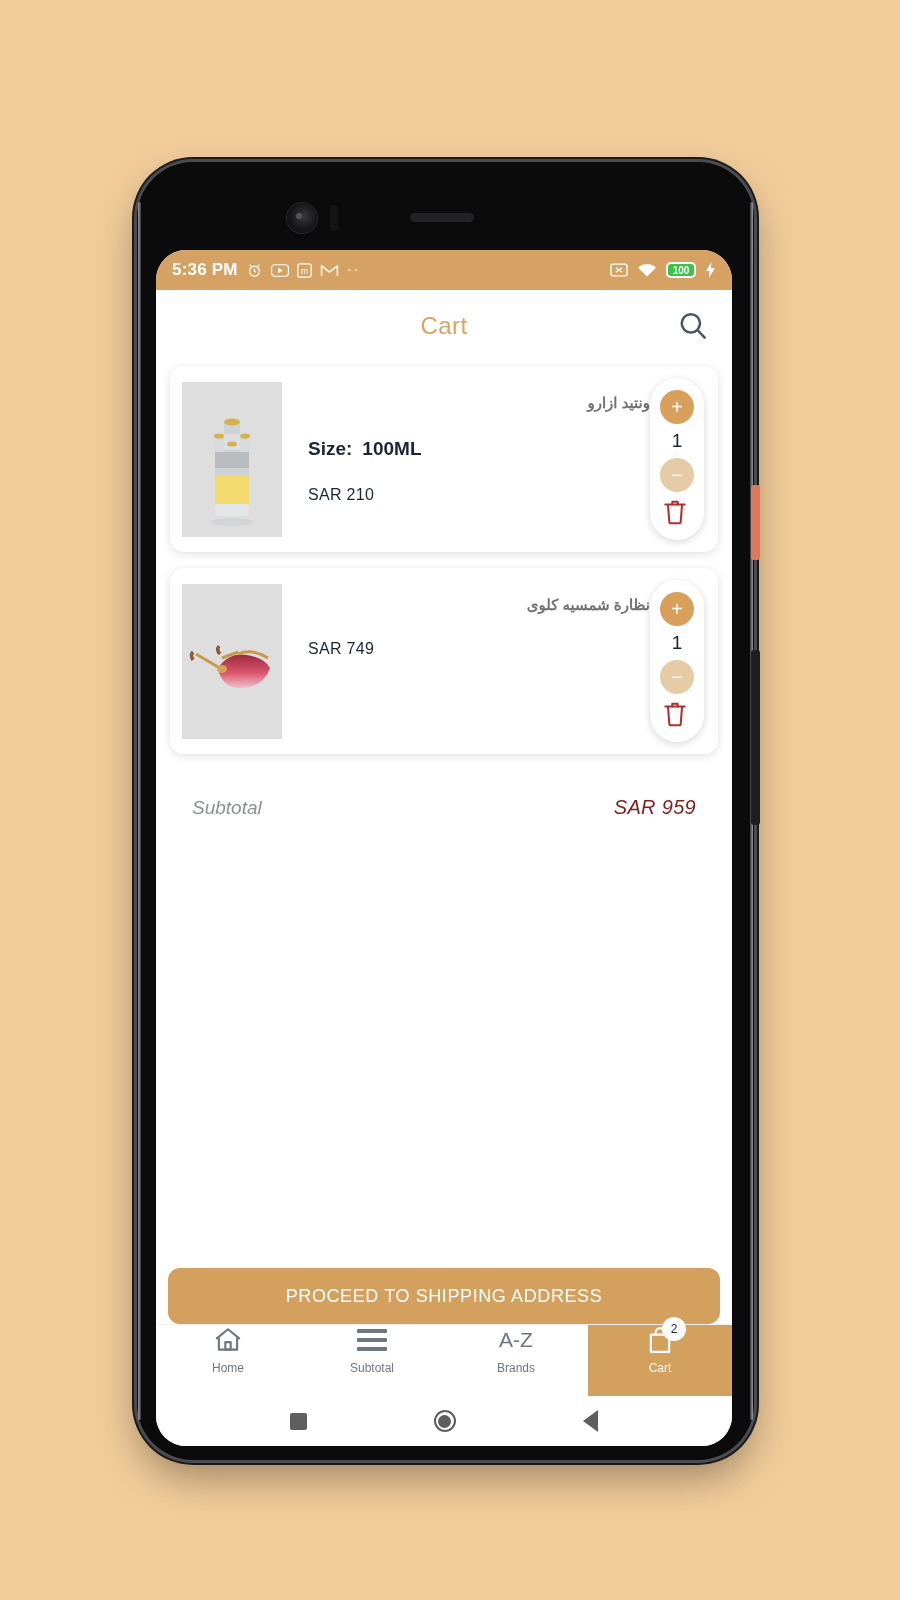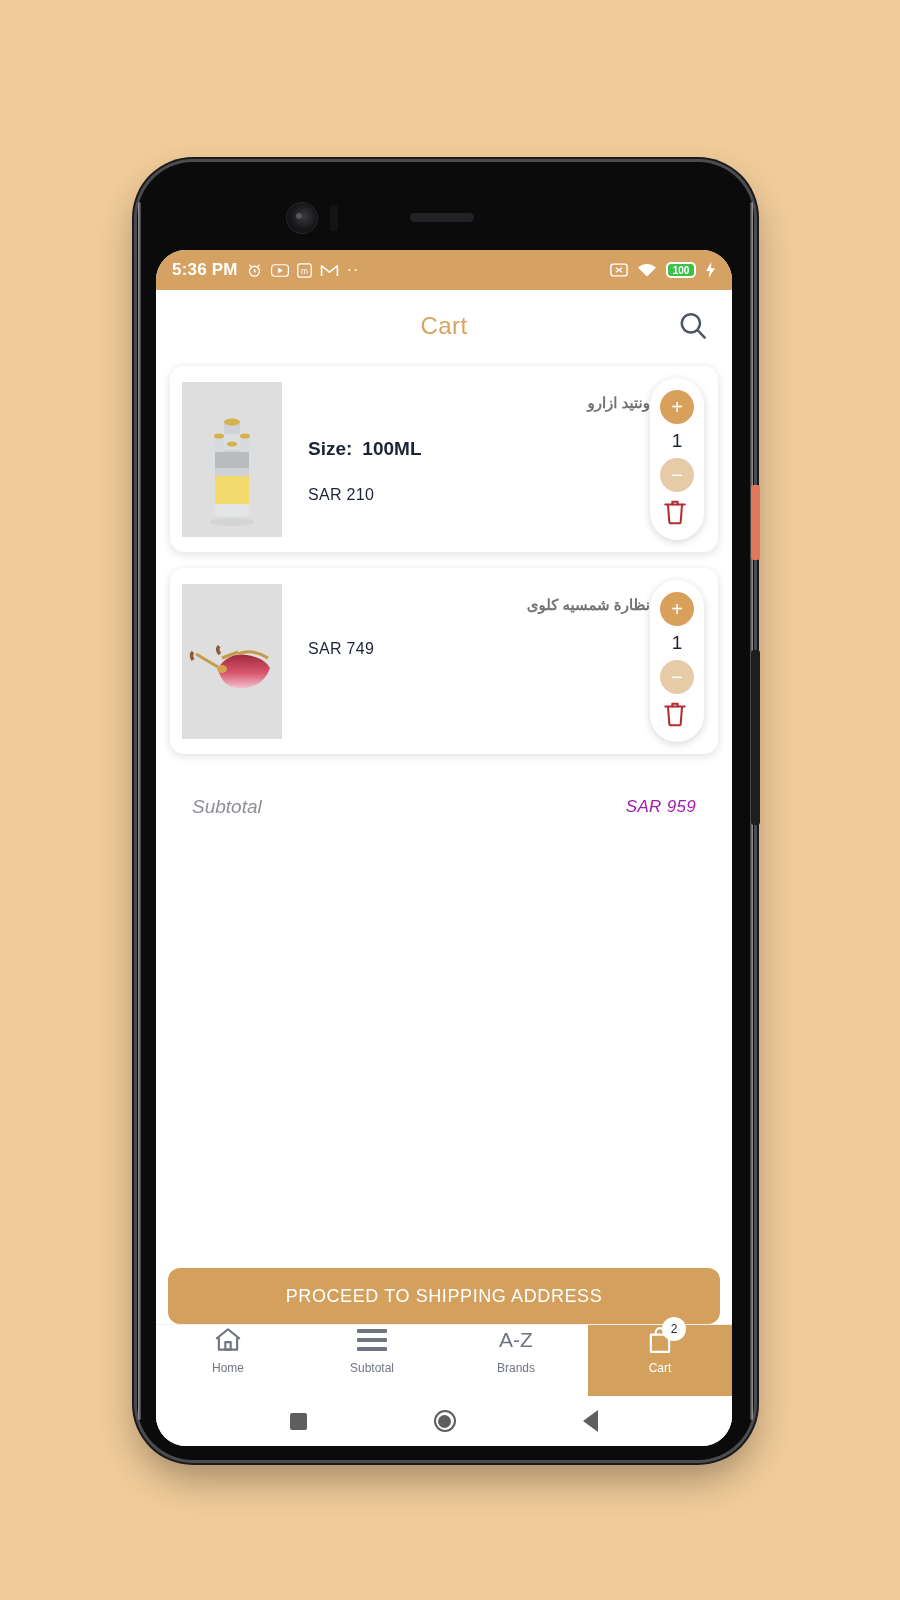--- a/index.html
+++ b/index.html
@@ -156,21 +156,21 @@
   .qty-value { font-size: 19px; color:#1c2536; }
   .qty-delete { width:30px;height:30px;cursor:pointer; }
 
   
   #subtotal-row {
     display:flex; align-items:center; justify-content:space-between;
     padding: 26px 36px 0 36px;
     font-style: italic;
   }
   #subtotal-label { font-size: 19px; color:#8b8f97; }
-  #subtotal-value { font-size: 17px; color:#a21caf; letter-spacing:.3px; }
+  #subtotal-value { font-size: 20px; color:#7f1d1d; letter-spacing:.3px; }
 
   
   #cta-wrap { position: absolute; left:0; right:0; bottom: 122px; padding: 0 12px; }
   #proceed-button {
     width: 100%; height: 56px;
     background: #d3a05e; color: #ffffff;
     border: none; border-radius: 12px;
     font-size: 18px; letter-spacing: .6px;
     font-family: "Liberation Sans", sans-serif;
     cursor: pointer;

